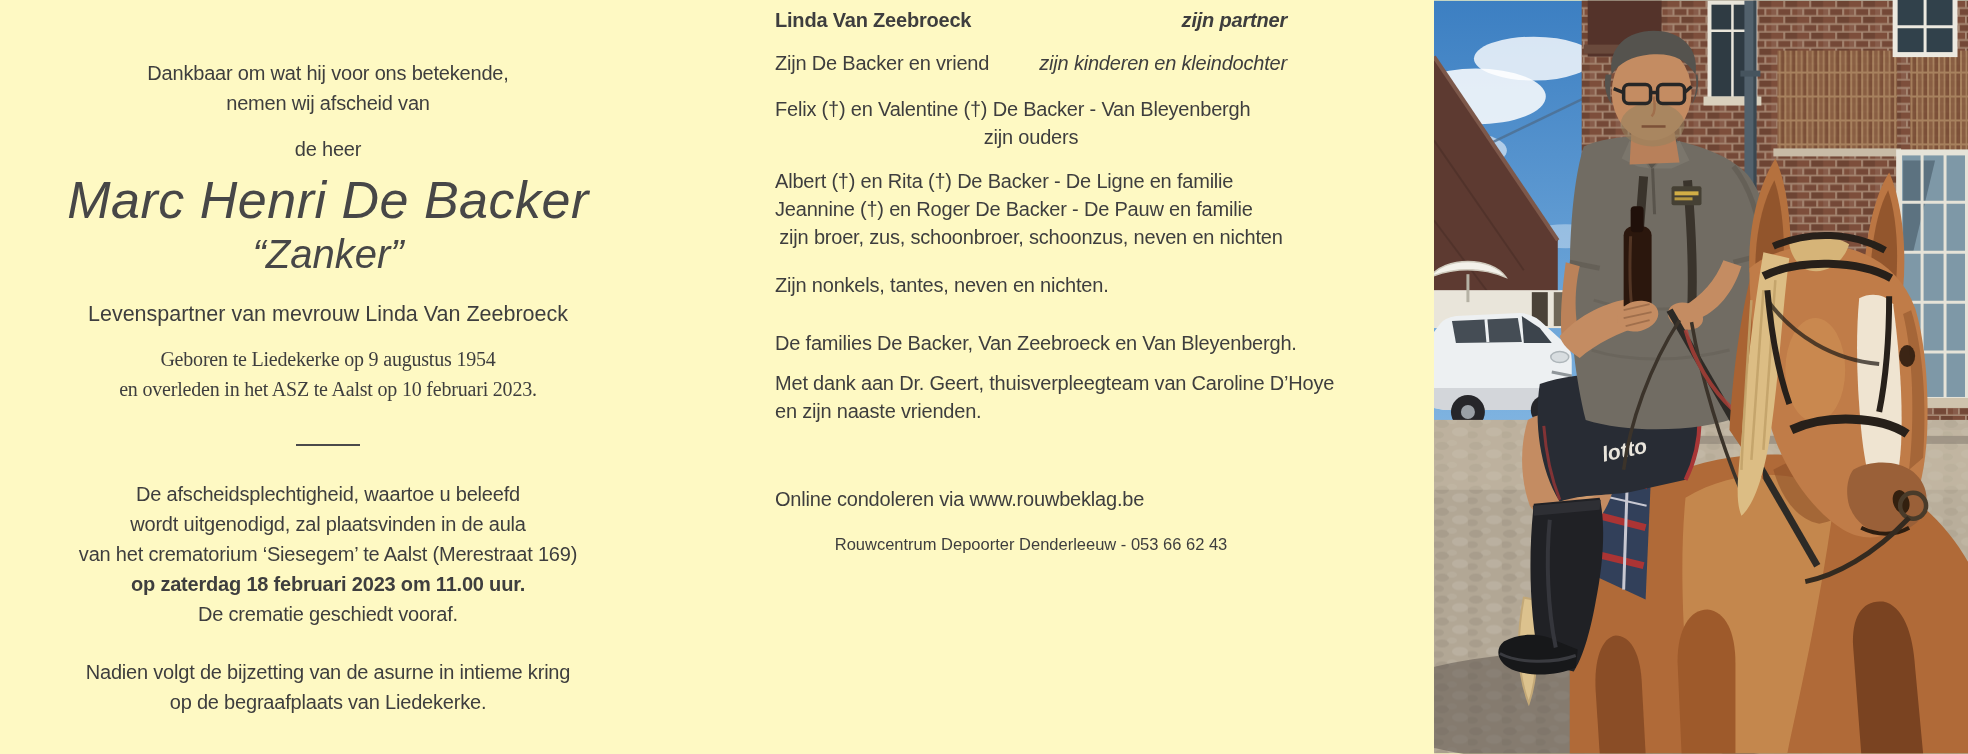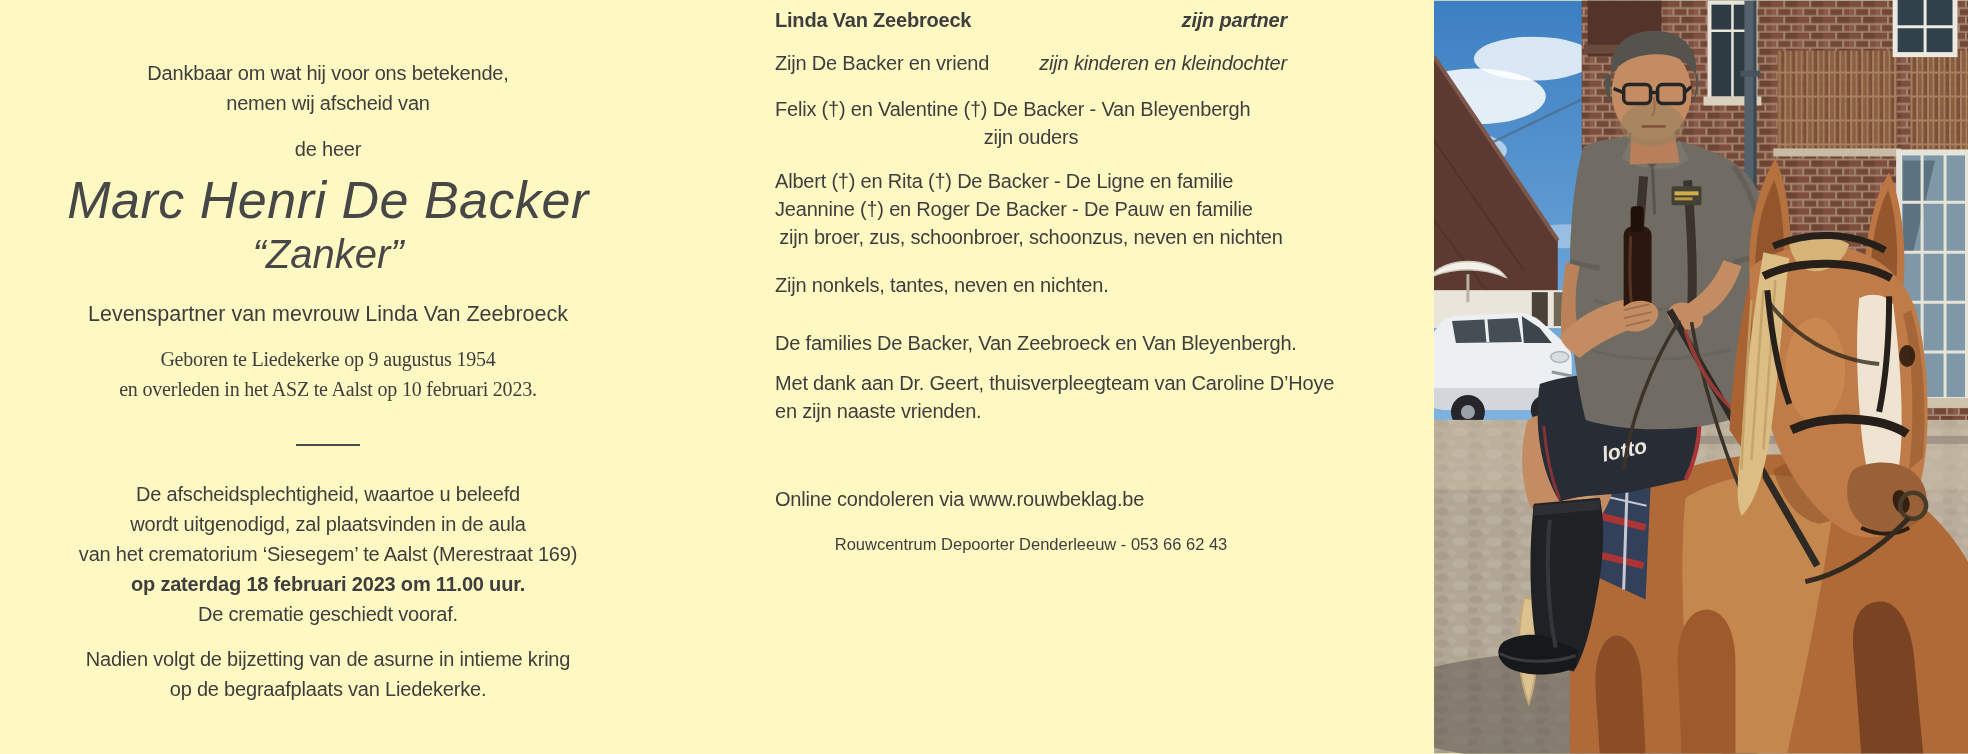--- a/index.html
+++ b/index.html
@@ -13,21 +13,21 @@
   .l-line { font-size:20px; line-height:30px; letter-spacing:-0.2px; }
   .l-intro { padding-top:58px; }
   .l-heer  { margin-top:16px; }
   .l-name  { margin-top:6px; font-size:52px; line-height:60px; font-style:italic;
              font-weight:400; color:#474747; letter-spacing:0.5px; }
   .l-nick  { font-size:40px; line-height:48px; font-style:italic; color:#474747; }
   .l-partner { margin-top:22px; font-size:21.5px; line-height:28px; }
   .l-dates { margin-top:16px;font-family:Liberation Serif, serif; }
   .l-divider { width:64px; height:0; border-top:2px solid #4b4b4b; margin:40px auto 0 auto; }
   .l-ceremony { margin-top:33px; }
-  .l-burial { margin-top:15px; }
+  .l-burial { margin-top:28px; }
   .bold { font-weight:bold; }
   
   .col-mid { position:absolute; left:775px; top:0; width:512px; }
   .m-line { font-size:20px; line-height:28px; letter-spacing:-0.2px; white-space:nowrap; }
   .m-row  { display:flex; justify-content:space-between; align-items:baseline; }
   .rel    { font-style:italic; }
   .m-rel-line { text-align:center; }
   .m-announce { padding-top:97px; }
   .m-g1 { margin-top:6px;font-weight:bold; }
   .m-g2 { margin-top:15px; }

